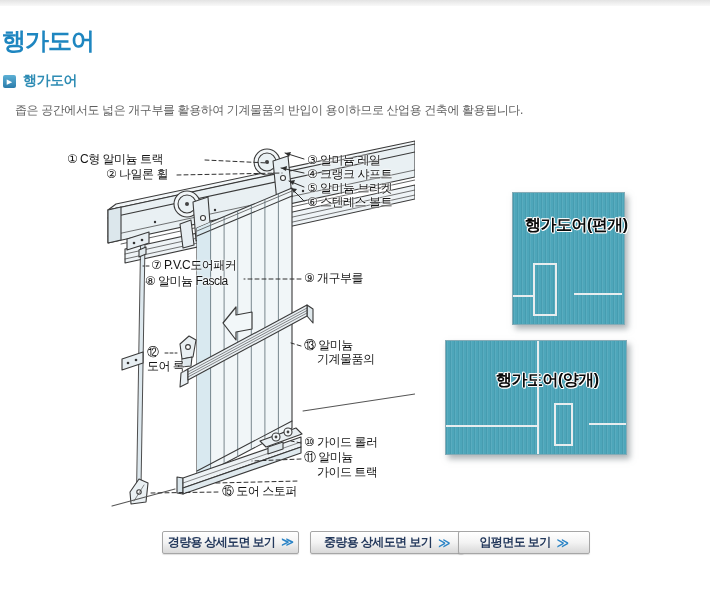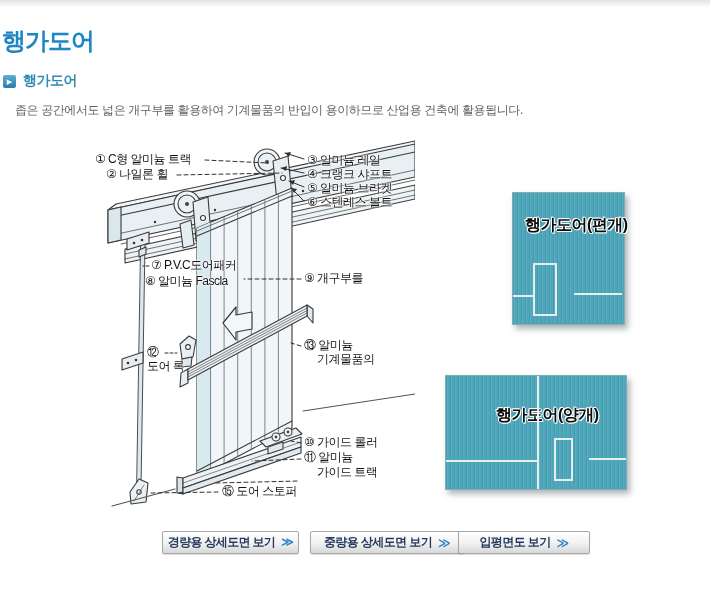--- a/index.html
+++ b/index.html
@@ -26,21 +26,21 @@
   .dlabel{position:absolute;font-size:12px;color:#141414;white-space:nowrap;
     letter-spacing:-0.5px;line-height:13px;
     text-shadow:0 0 2px #fff,0 0 2px #fff,0 0 3px #fff;}
 
   
   .photo{position:absolute;border:1px solid #85abb6;
     background:#4da6ba;
     background-image:repeating-linear-gradient(90deg,rgba(0,45,60,.08) 0 1px,rgba(255,255,255,.07) 1px 2px,transparent 2px 4px);
     box-shadow:3px 4px 6px rgba(110,120,125,.55);}
   .photo1{left:512px;top:192px;width:111px;height:131px;}
-  .photo2{left:445px;top:340px;width:180px;height:113px;margin-top:35px;}
+  .photo2{left:445px;top:340px;width:180px;height:113px;}
   .caption{position:absolute;font-size:16px;font-weight:bold;color:#0a0a0a;
     white-space:nowrap;letter-spacing:-0.5px;
     text-shadow:-1px 0 #fdfdfd,1px 0 #fdfdfd,0 -1px #fdfdfd,0 1px #fdfdfd,1px 1px #fdfdfd,-1px -1px #fdfdfd;}
   .door-outline{position:absolute;border:2px solid #e8edef;box-sizing:border-box;}
   .wline{position:absolute;background:#e8edef;height:2px;}
   .vline{position:absolute;background:#e8edef;width:2px;}
 
   
   .btn{position:absolute;top:531px;height:23px;box-sizing:border-box;
     border:1px solid #a6a6a6;border-radius:2px;cursor:pointer;
@@ -186,21 +186,21 @@
         <line x1="110" y1="213" x2="122" y2="213" stroke-dasharray="3 2"></line>
         <line x1="246" y1="206" x2="236" y2="203" stroke-dasharray="4 3"></line>
         <line x1="246" y1="303" x2="236" y2="301" stroke-dasharray="4 3"></line>
         <line x1="246" y1="319" x2="197" y2="321" stroke-dasharray="4 3"></line>
         <line x1="161" y1="343" x2="244" y2="341" stroke-dasharray="4 3"></line>
         <line x1="96" y1="353" x2="164" y2="352" stroke-dasharray="4 3"></line>
       </g>
     </g>
   </svg>
 
-  <div class="dlabel" style="left:40px;top:13px">① C형 알미늄 트랙</div>
+  <div class="dlabel" style="left:12px;top:13px">① C형 알미늄 트랙</div>
   <div class="dlabel" style="left:51px;top:28px">② 나일론 휠</div>
   <div class="dlabel" style="left:252px;top:14px">③ 알미늄 레일</div>
   <div class="dlabel" style="left:252px;top:28px">④ 크랭크 샤프트</div>
   <div class="dlabel" style="left:252px;top:42px">⑤ 알미늄 브라켓</div>
   <div class="dlabel" style="left:252px;top:56px">⑥ 스텐레스 볼트</div>
   <div class="dlabel" style="left:96px;top:119px">⑦ P.V.C도어패커</div>
   <div class="dlabel" style="left:90px;top:135px">⑧ 알미늄 Fascla</div>
   <div class="dlabel" style="left:249px;top:132px">⑨ 개구부를</div>
   <div class="dlabel" style="left:92px;top:206px">⑫</div>
   <div class="dlabel" style="left:92px;top:220px">도어 록</div>

